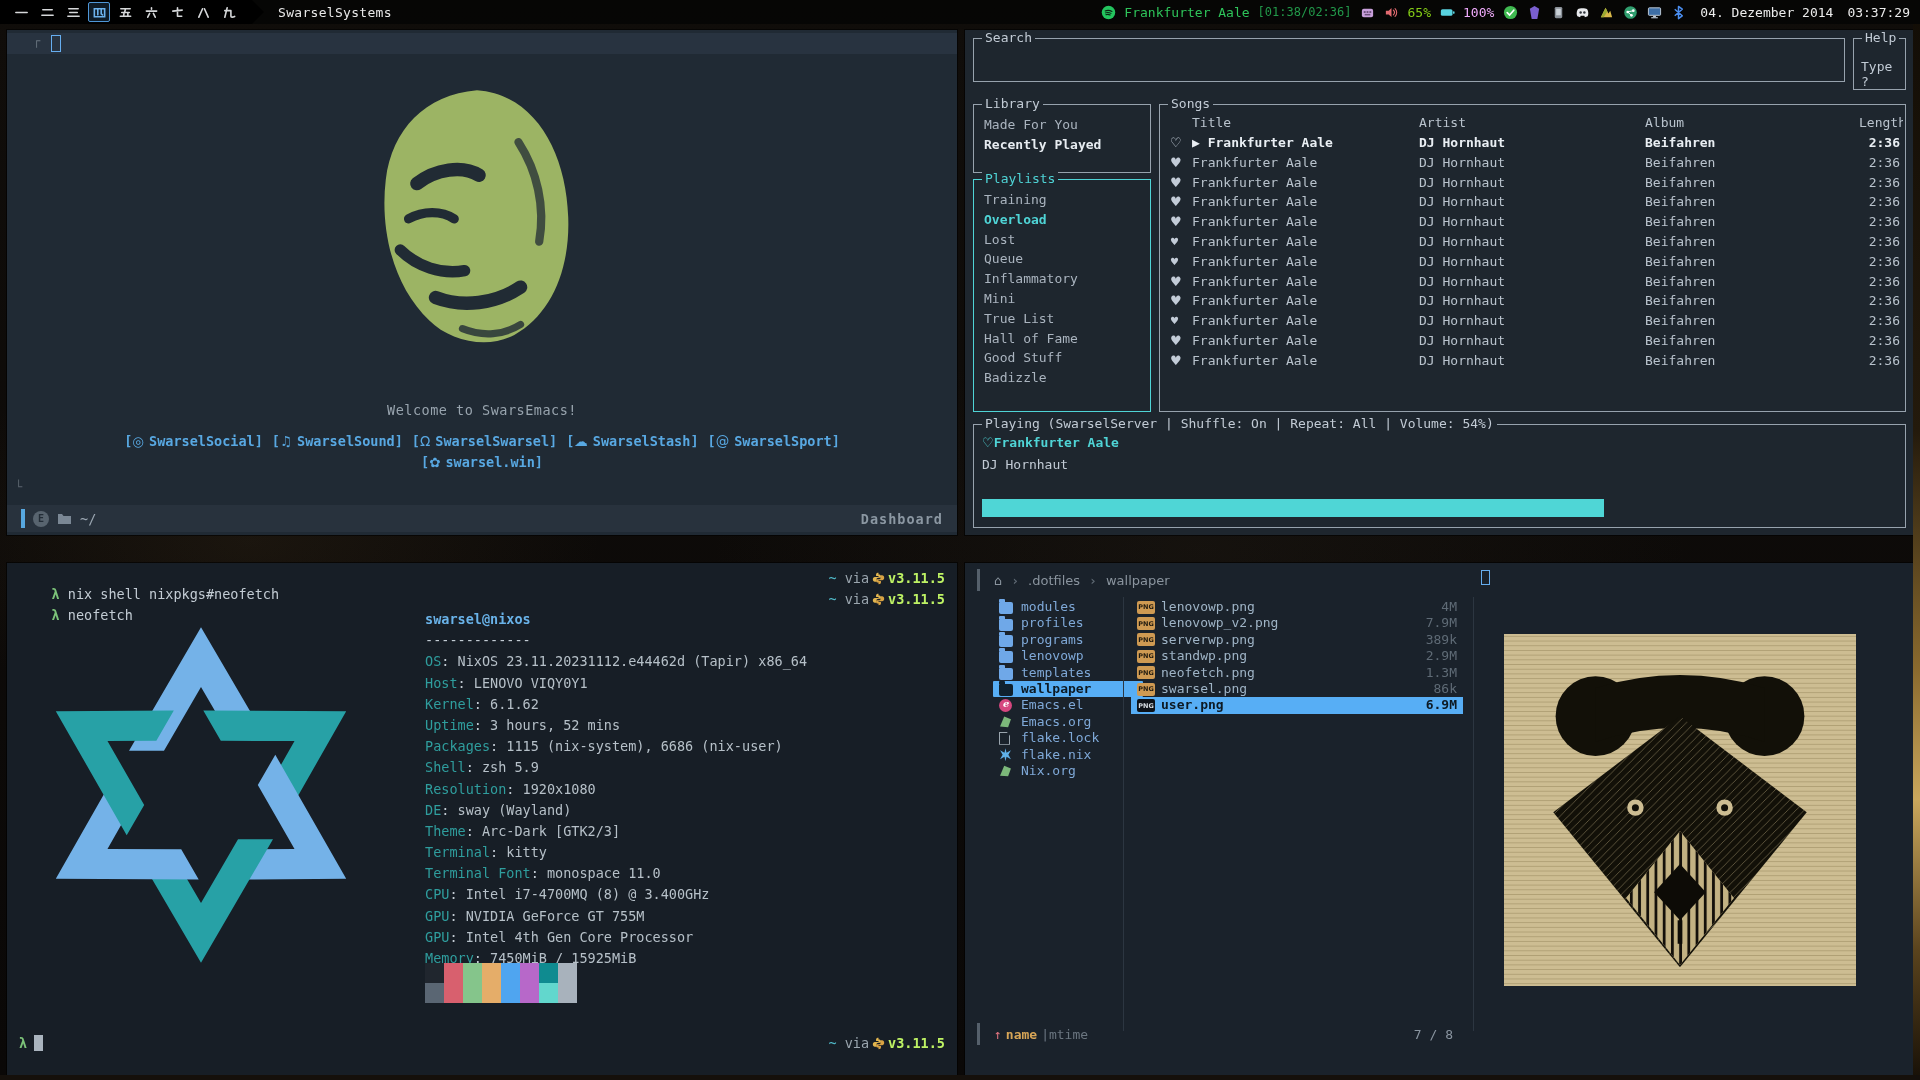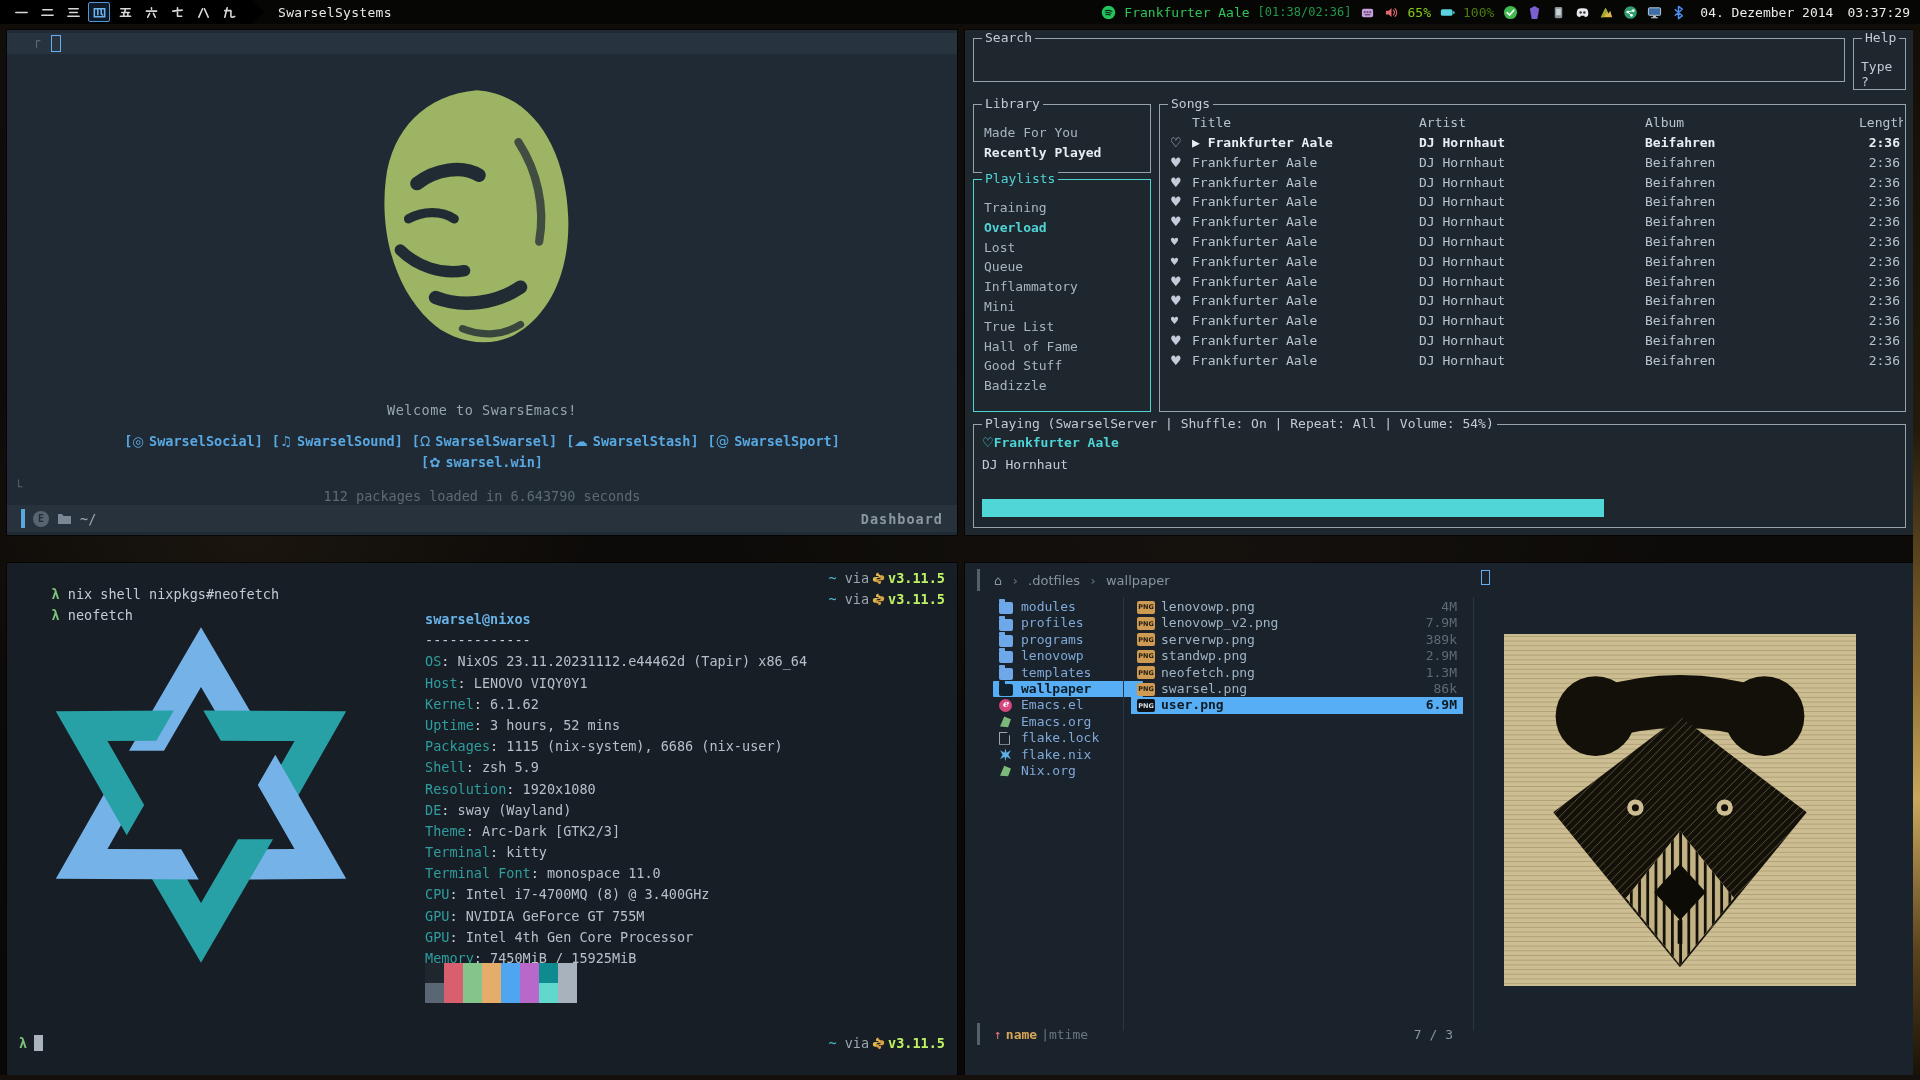--- a/index.html
+++ b/index.html
@@ -15,21 +15,21 @@
   #ws-wrap{display:flex;align-items:center;height:24px;background:#000;padding:0 10px 0 8px}
   .ws{width:22px;height:20px;display:flex;align-items:center;justify-content:center;margin:0 2px;border:1px solid transparent;border-radius:2px}
   .ws svg{width:15px;height:15px}
   .ws.active{border-color:#4f97d8;background:rgba(79,151,216,.18)}
   .ws path{fill:none;stroke:#d6d8da;stroke-width:1.7;stroke-linecap:round}
   .ws.active path{stroke:#6db3ee}
   #ws-arrow{width:0;height:0;border-top:12px solid transparent;border-bottom:12px solid transparent;border-left:12px solid #000}
   #bar-title{margin-left:14px;letter-spacing:.3px;color:#e8e8e8}
   #bar-right{margin-left:auto;display:flex;align-items:center;gap:8px;padding-right:10px}
   .bar-green{color:#2ec45a}.bar-green-dim{color:#22994a;font-size:12px}
-  .bar-red{color:#84cc16}.bar-cyan{color:#4d7c0f}
+  .bar-red{color:#84cc16}.bar-cyan{color:#f0abfc}
   .tico{width:16px;height:16px;display:flex;align-items:center;justify-content:center}
   .tico svg{width:15px;height:15px}
   #bar-date,#bar-clock{color:#ececec;margin-left:6px}
   
   .win{position:absolute;box-shadow:0 0 0 1px rgba(0,0,0,.6)}
   #emacs{left:7px;top:30px;width:950px;height:505px;background:#202a34;color:#9aa6b1;font-size:13.5px}
   #music{left:965px;top:30px;width:948px;height:505px;background:#1e262e;color:#c2cbd5;font-size:13px}
   #term {left:7px;top:563px;width:950px;height:512px;background:#171e26;color:#c3ccd4;font-size:13.5px}
   #files{left:965px;top:563px;width:948px;height:512px;background:#1a222b;color:#9fb0bd;font-size:13px}
   
@@ -50,21 +50,21 @@
   #em-mode{margin-left:auto;font-weight:bold;color:#8b97a2;letter-spacing:1px}
   
   .box{position:absolute;border:1px solid #97a2ad}
   .box-label{position:absolute;top:-9px;left:8px;background:#1e262e;padding:0 3px;font-size:13px;color:#c2cbd5;line-height:15px}
   .box.cyan{border-color:#4fd4d6}.box.cyan .box-label{color:#4fd4d6}
   #mu-search{left:8px;top:8px;width:872px;height:44px}
   #mu-help{left:888px;top:8px;width:53px;height:52px}
   #mu-help .helptext{position:absolute;left:7px;top:20px;color:#c2cbd5}
   #mu-library{left:8px;top:74px;width:178px;height:69px}
   #mu-playlists{left:8px;top:149px;width:178px;height:233px}
-  .mlist{position:absolute;left:0;top:18px;right:0}
+  .mlist{position:absolute;left:0;top:10px;right:0}
   .mlist .mitem{height:19.8px;line-height:19.8px;padding-left:10px;color:#aab4bf;white-space:nowrap}
   .mitem.selected{color:#e7ecf1;font-weight:bold}
   #mu-playlists .mitem.selected{color:#4fd4d6}
   #mu-songs{left:194px;top:74px;width:747px;height:308px}
   .songgrid{display:grid;grid-template-columns:26px 227px 226px 214px auto;padding-left:6px;height:19.8px;line-height:19.8px;white-space:nowrap}
   .songgrid .len{text-align:right;padding-right:3px;overflow:hidden}
   #mu-songhead{position:absolute;left:0;top:8px;right:2px;color:#b9c3cd}
   #mu-songrows{position:absolute;left:0;top:28px;right:2px}
   .heart{font-family:"DejaVu Sans",sans-serif;color:#c3ccd8;padding-left:4px}
   .heart.sm{font-size:10px}
@@ -291,21 +291,20 @@
 
   <span class="ebtn"><span class="bicon">◎</span><span>SwarselSocial</span></span>
       <span class="ebtn"><span class="bicon">♫</span><span>SwarselSound</span></span>
       <span class="ebtn"><span class="bicon">Ω</span><span>SwarselSwarsel</span></span>
       <span class="ebtn"><span class="bicon">☁</span><span>SwarselStash</span></span>
       <span class="ebtn"><span class="bicon">@</span><span>SwarselSport</span></span>
     </div>
   <div id="em-site">
     <span class="ebtn"><span class="bicon">✿</span><span>swarsel.win</span></span>
   </div>
-  <div id="em-load">112 packages loaded in 6.643790 seconds</div>
   <span id="em-corner">└</span>
   <div id="em-modeline">
     <div id="em-mlbar"></div>
     <span id="em-micon">E</span>
     <svg width="15" height="13" viewBox="0 0 15 13">
         <path d="M1,2 h4 l1.5,2 H14 v8 H1 Z" fill="#7a8794"></path>
       </svg>
     <span>~/</span>
     <span id="em-mode">Dashboard</span>
   </div>
@@ -689,18 +688,18 @@
     <polygon points="150,196 172,220 150,244 128,220" fill="#0d0b06"></polygon>
     <path d="M150,244 V264" stroke="#0d0b06" stroke-width="4"></path>
   </svg>
   <div id="fi-status">
     <div class="vbar"></div>
     <div id="fi-sort">
       <span class="sort-arrow">↑</span>
       <span class="sort-name">name</span>
       <span class="sort-rest">|mtime</span>
     </div>
-    <span id="fi-pos">7 / 3</span>
+    <span id="fi-pos">7 / 8</span>
   </div>
 </div>
 
 <div id="sliver-right"></div>
 <div id="sliver-bottom"></div>
 
 </body></html>

